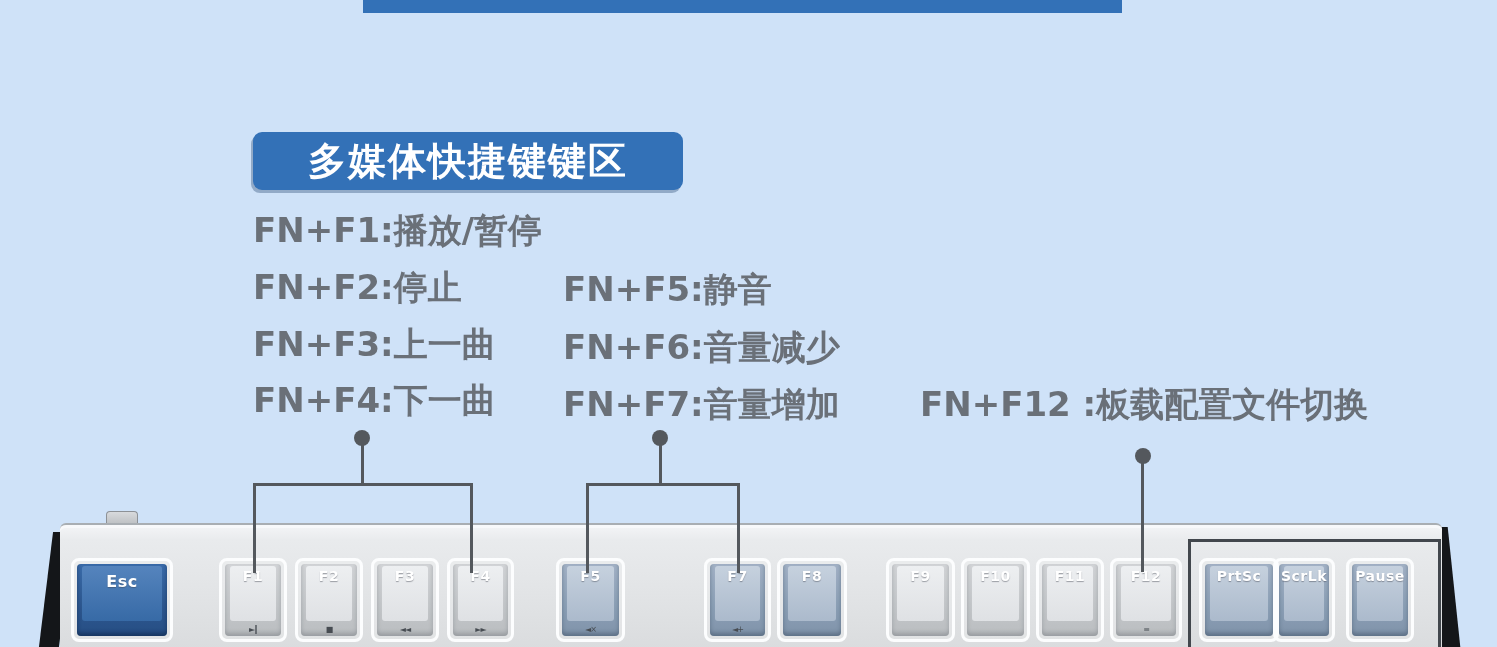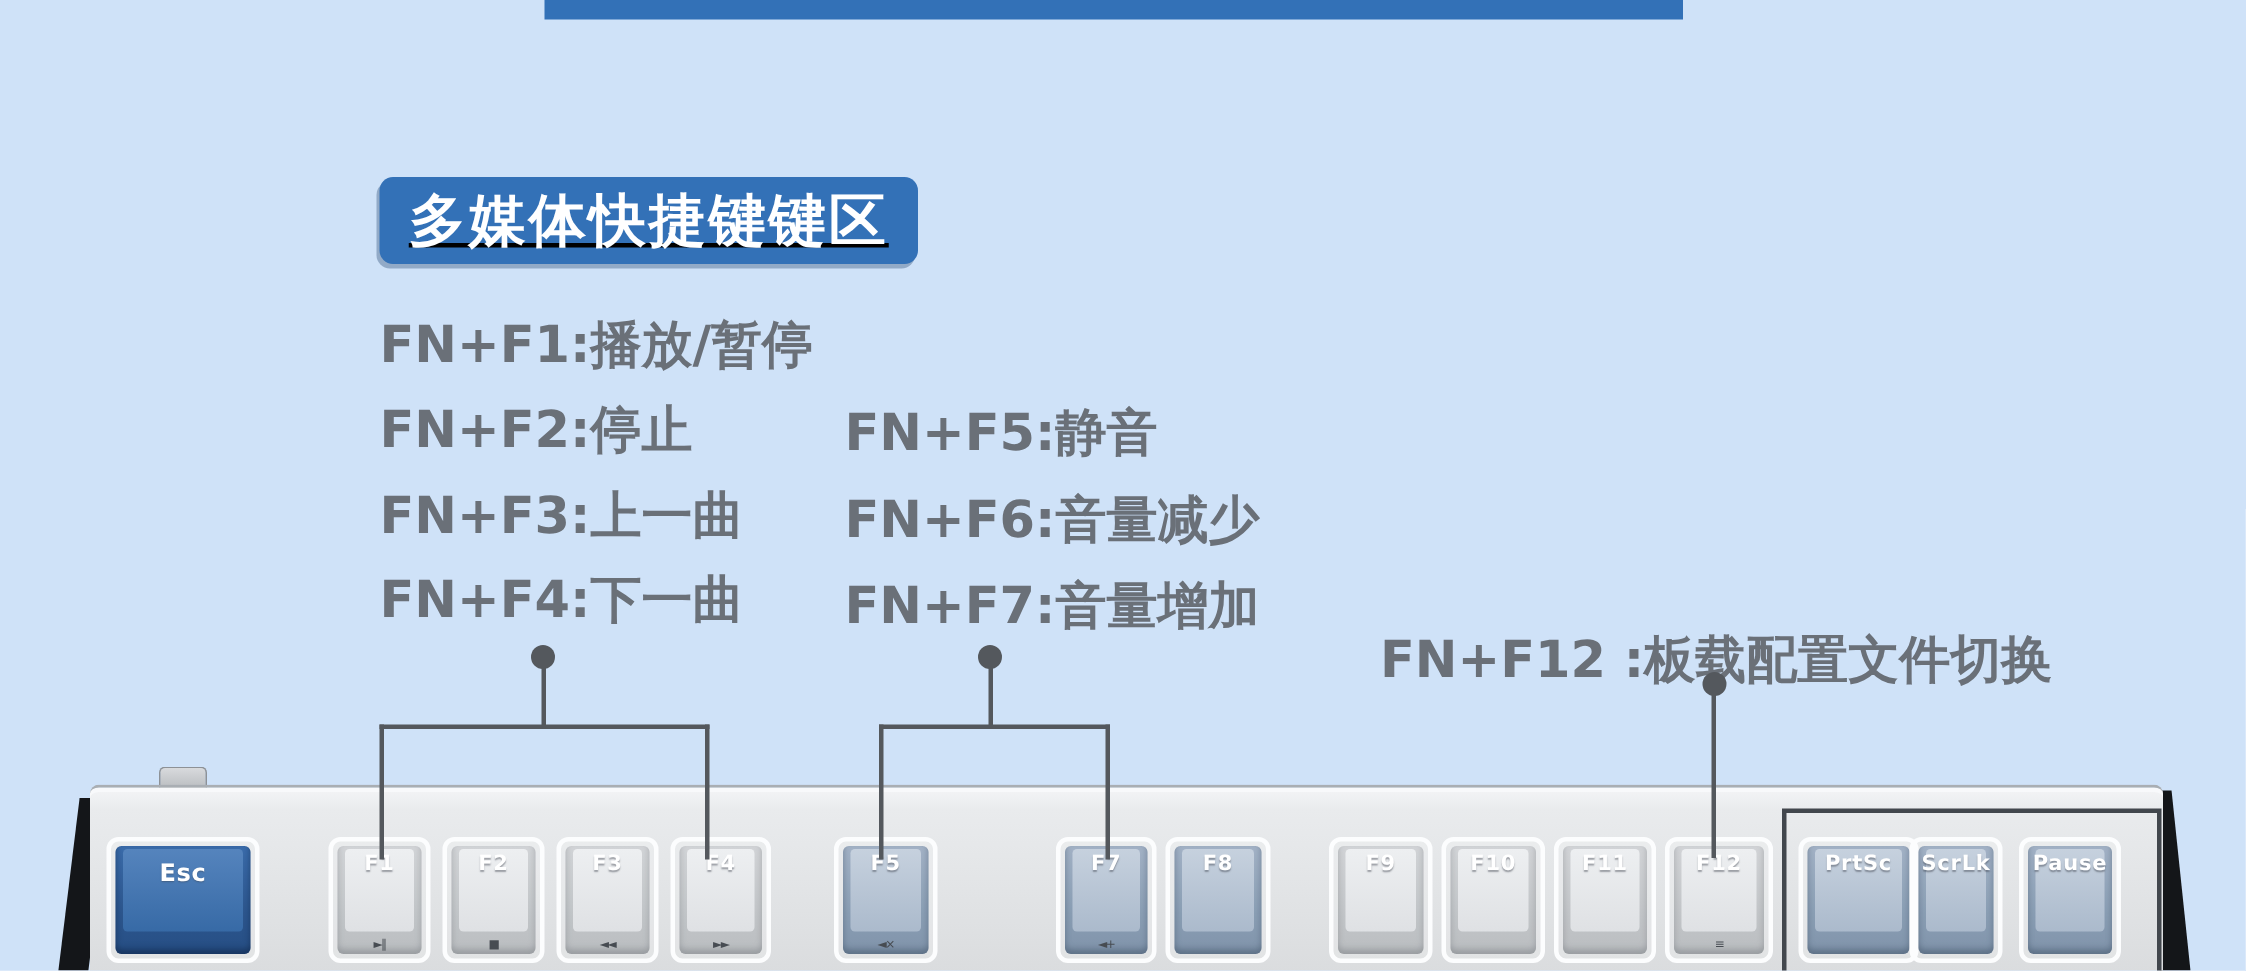--- a/index.html
+++ b/index.html
@@ -3,23 +3,23 @@
 <meta charset="utf-8">
 <style>
   html,body{margin:0;padding:0;}
   body{font-family:"DejaVu Sans","Liberation Sans",sans-serif;}
   .stage{position:relative;width:1497px;height:647px;background:#cfe2f8;overflow:hidden;}
 
   
   .top-bar{position:absolute;left:363px;top:0;width:759px;height:13px;background:#3371b7;}
 
   
-  .title-box{position:absolute;left:253px;top:118px;width:359px;height:58px;background:#3371b7;
+  .title-box{position:absolute;left:253px;top:132px;width:430px;height:58px;background:#3371b7;
     border-radius:9px;display:flex;align-items:center;justify-content:center;
-    box-shadow:-2px 3px 0 rgba(31,66,110,0.35);text-decoration:underline;}
+    box-shadow:-2px 3px 0 rgba(31,66,110,0.35);}
   .title-box span{color:#ffffff;font-size:38px;font-weight:bold;letter-spacing:2px;white-space:nowrap;}
 
   
   .sc{position:absolute;color:#6a7078;font-size:34px;font-weight:600;white-space:nowrap;line-height:1.1;}
 
   
   .dot{position:absolute;width:16px;height:16px;border-radius:50%;background:#54585d;z-index:6;}
   .vline,.hline{position:absolute;background:#54585d;z-index:6;}
   .vline{width:3px;}
   .hline{height:3px;}
@@ -66,21 +66,21 @@
     <span>多媒体快捷键键区</span>
   </div>
 
   <div class="sc" style="left:253px;top:212px;">FN+F1:播放/暂停</div>
   <div class="sc" style="left:253px;top:269px;">FN+F2:停止</div>
   <div class="sc" style="left:253px;top:326px;">FN+F3:上一曲</div>
   <div class="sc" style="left:253px;top:382px;">FN+F4:下一曲</div>
   <div class="sc" style="left:563px;top:271px;">FN+F5:静音</div>
   <div class="sc" style="left:563px;top:329px;">FN+F6:音量减少</div>
   <div class="sc" style="left:563px;top:386px;">FN+F7:音量增加</div>
-  <div class="sc" style="left:920px;top:386px;margin-top:36px;">FN+F12 :板载配置文件切换</div>
+  <div class="sc" style="left:920px;top:386px;">FN+F12 :板载配置文件切换</div>
 
   <div class="dot" style="left:354px;top:430px;"></div>
   <div class="vline" style="left:361px;top:444px;height:40px;"></div>
   <div class="hline" style="left:253px;top:483px;width:220px;"></div>
   <div class="vline" style="left:253px;top:483px;height:90px;"></div>
   <div class="vline" style="left:470px;top:483px;height:90px;"></div>
 
   <div class="dot" style="left:652px;top:430px;"></div>
   <div class="vline" style="left:659px;top:444px;height:40px;"></div>
   <div class="hline" style="left:586px;top:483px;width:154px;"></div>

